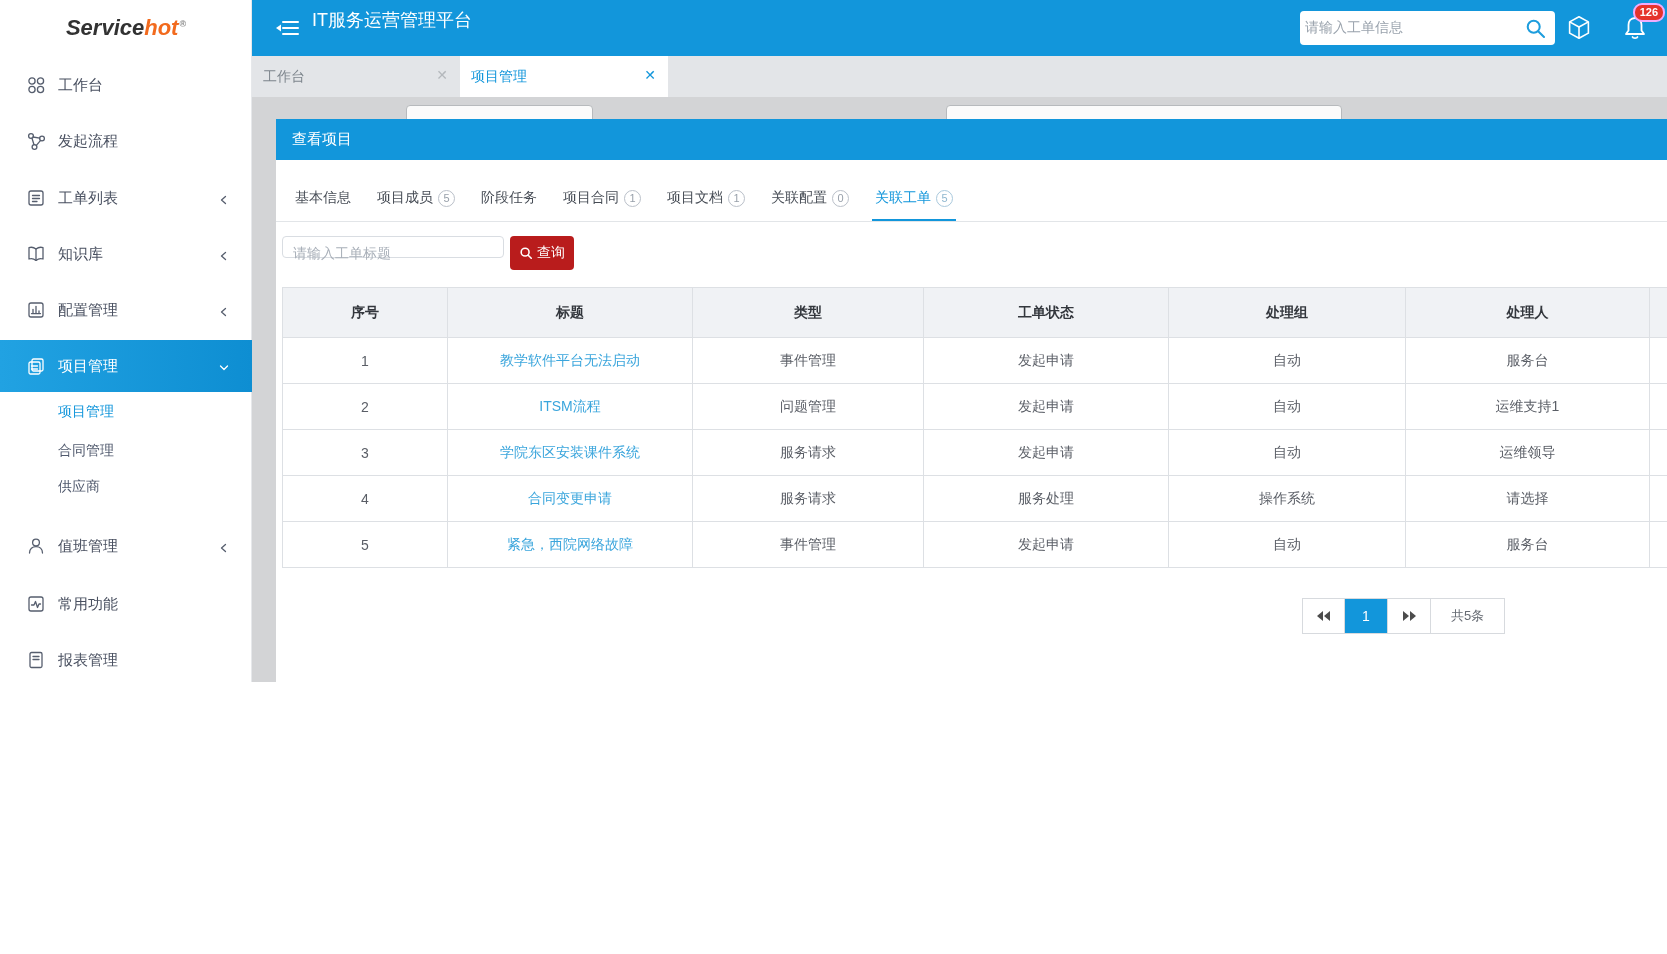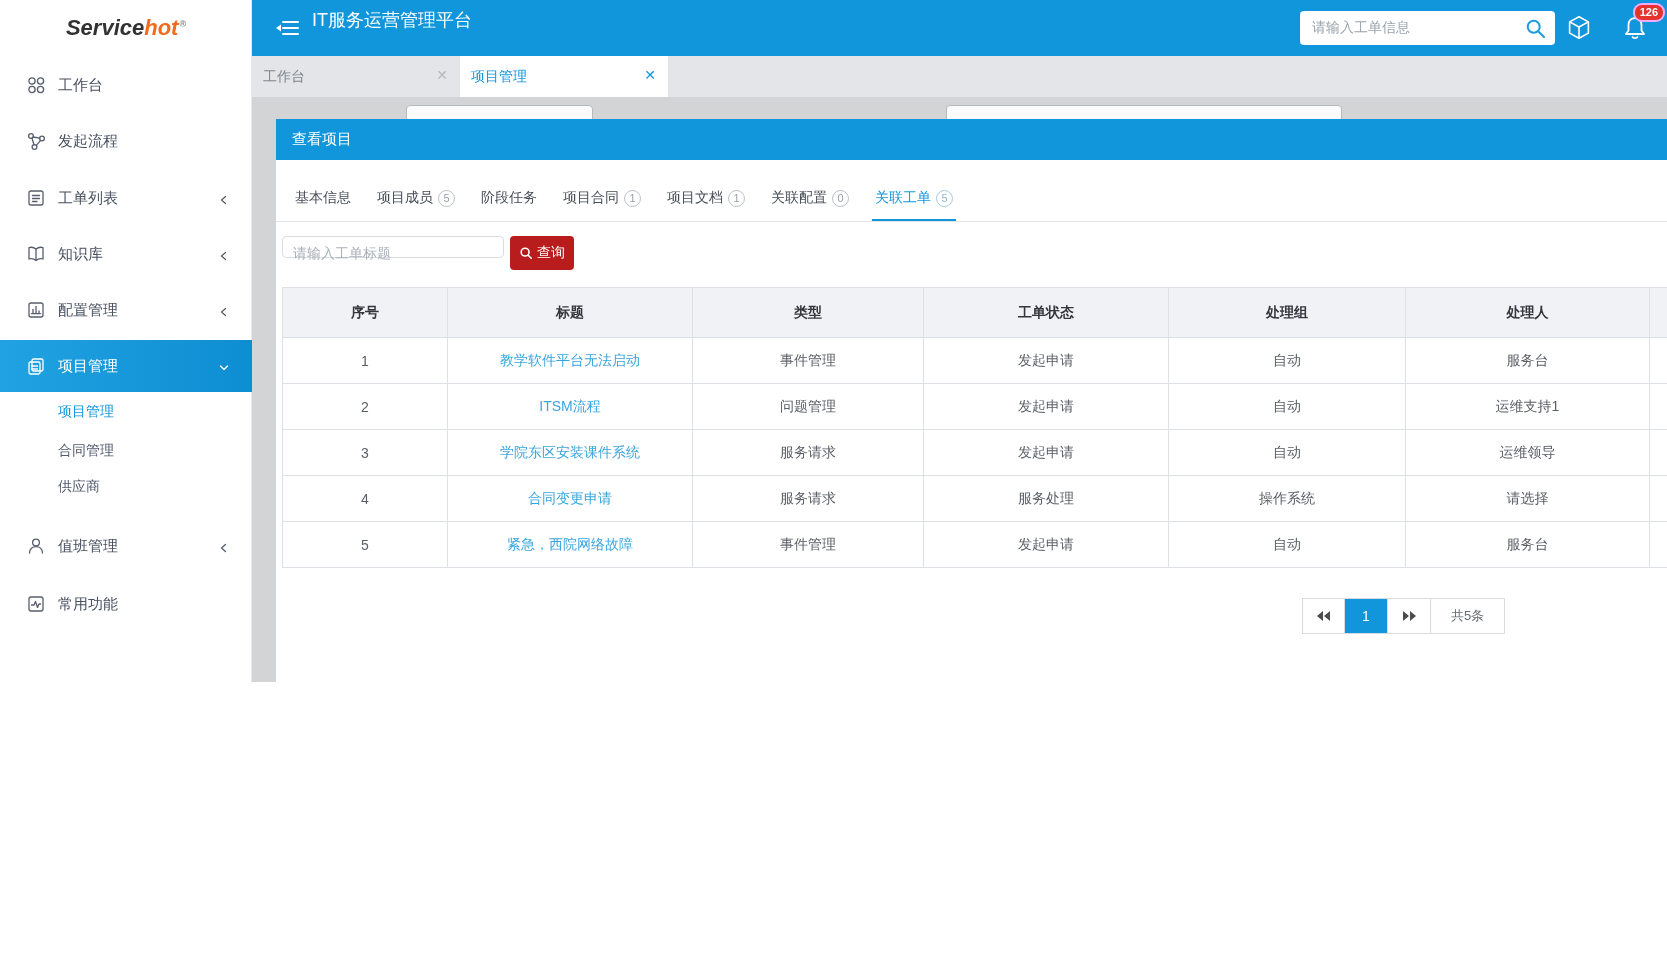--- a/index.html
+++ b/index.html
@@ -29,21 +29,21 @@
   .sub-item .s-label { position:absolute; left:58px; }
   .sub-item.active { color:#1296db; }
 
   
   .topbar { position:absolute; left:252px; top:0; right:0; height:56px; background:#1296db; z-index:4; }
   .fold-icon { position:absolute; left:22px; top:16px; width:26px; height:24px; cursor:pointer; }
   .topbar-title { position:absolute; left:60px; top:0; height:40px; display:flex; align-items:center;
     color:#fff; font-size:18px; }
   .top-search { position:absolute; right:112px; top:11px; width:255px; height:34px; background:#fff;
     border-radius:4px; }
-  .top-search input { position:absolute; left:12px; top:0; width:190px; height:32px; border:none; outline:none;
+  .top-search input { position:absolute; left:5px; top:0; width:190px; height:32px; border:none; outline:none;
     font-size:14px; color:#ef4444; background:transparent; font-family:inherit; }
   .top-search input::placeholder { color:#9aa3ad; }
   .top-search .mag { position:absolute; right:8px; top:5px; width:24px; height:24px; cursor:pointer; }
   .cube-icon { position:absolute; right:73px; top:13px; width:30px; height:30px; cursor:pointer; }
   .bell-wrap { position:absolute; right:16px; top:12px; width:32px; height:32px; cursor:pointer; }
   .bell-badge { position:absolute; right:2px; top:3px; background:#e5342b; color:#fff; font-size:11px;
     line-height:13px; padding:1px 5px; border-radius:9px; border:2px solid #f0abfc; font-weight:bold; z-index:6; }
 
   
   .tabbar { position:absolute; left:252px; top:56px; right:0; height:41px; background:#e3e5e8; z-index:3; }
@@ -232,20 +232,30 @@
     <div class="side-item" style="top:584px">
       <span class="s-icon">
         <svg viewBox="0 0 20 20" width="20" height="20">
             <rect x="3" y="3" width="14" height="14" rx="2"></rect>
             <polyline points="5.5,11 8,11 9.5,7.5 11.5,13.5 13,10 14.5,10"></polyline>
           </svg>
       </span>
       <span class="s-label">常用功能</span>
     </div>
 
+    <div class="side-item" style="top:640px">
+      <span class="s-icon">
+        <svg viewBox="0 0 20 20" width="20" height="20">
+            <rect x="4" y="2.5" width="12" height="15" rx="1.5"></rect>
+            <line x1="7" y1="6.5" x2="13" y2="6.5"></line>
+            <line x1="7" y1="9.5" x2="13" y2="9.5"></line>
+          </svg>
+      </span>
+      <span class="s-label">报表管理</span>
+    </div>
   </div>
 
   <div class="topbar">
     <span class="fold-icon">
       <svg viewBox="0 0 26 24" width="26" height="24" style="stroke:#fff;stroke-width:2;fill:#fff;stroke-linecap:round">
         <line x1="9" y1="6" x2="24" y2="6"></line>
           <line x1="9" y1="12" x2="24" y2="12"></line>
           <line x1="9" y1="18" x2="24" y2="18"></line>
         <polygon points="2,12 7,8.5 7,15.5" stroke="none"></polygon>
       </svg>

